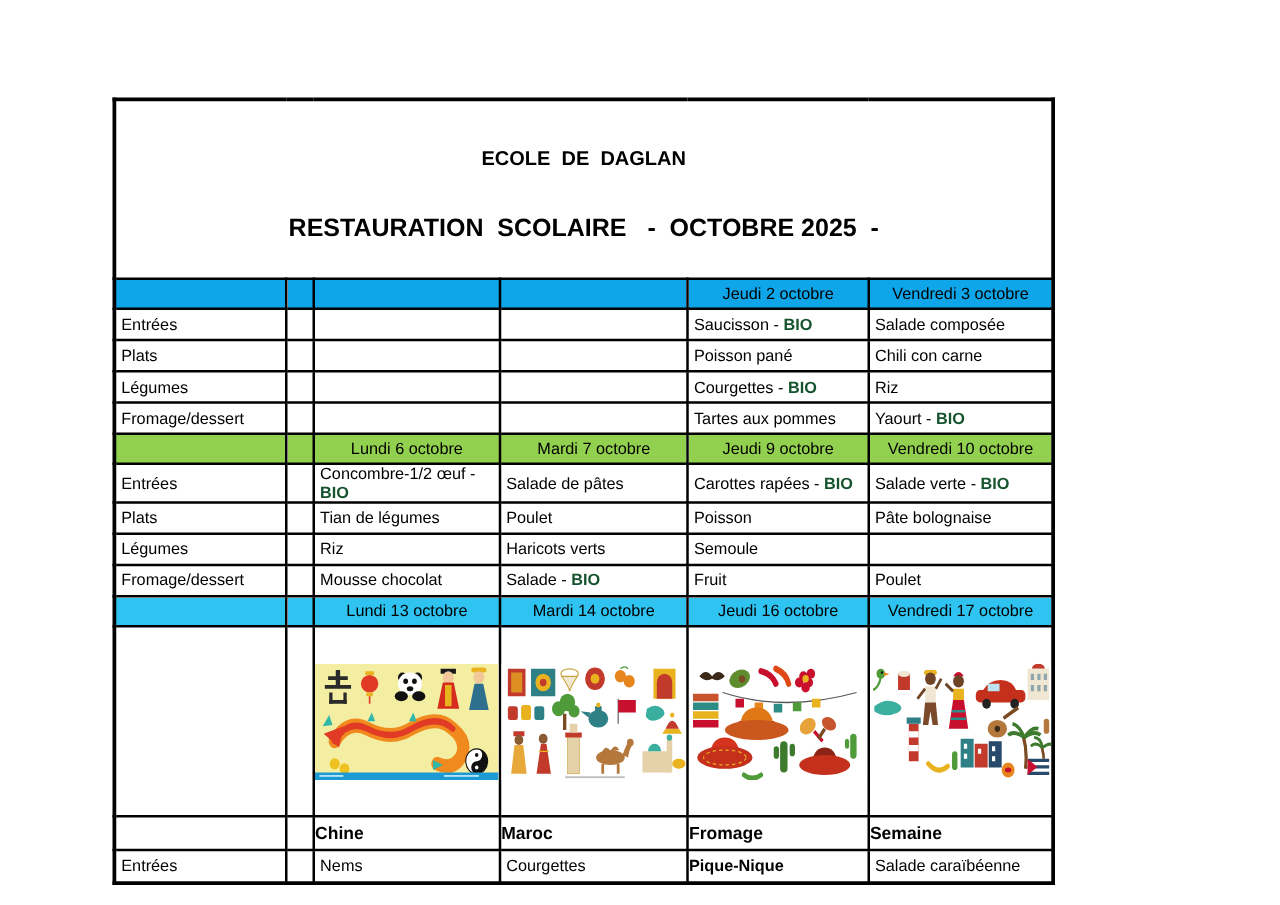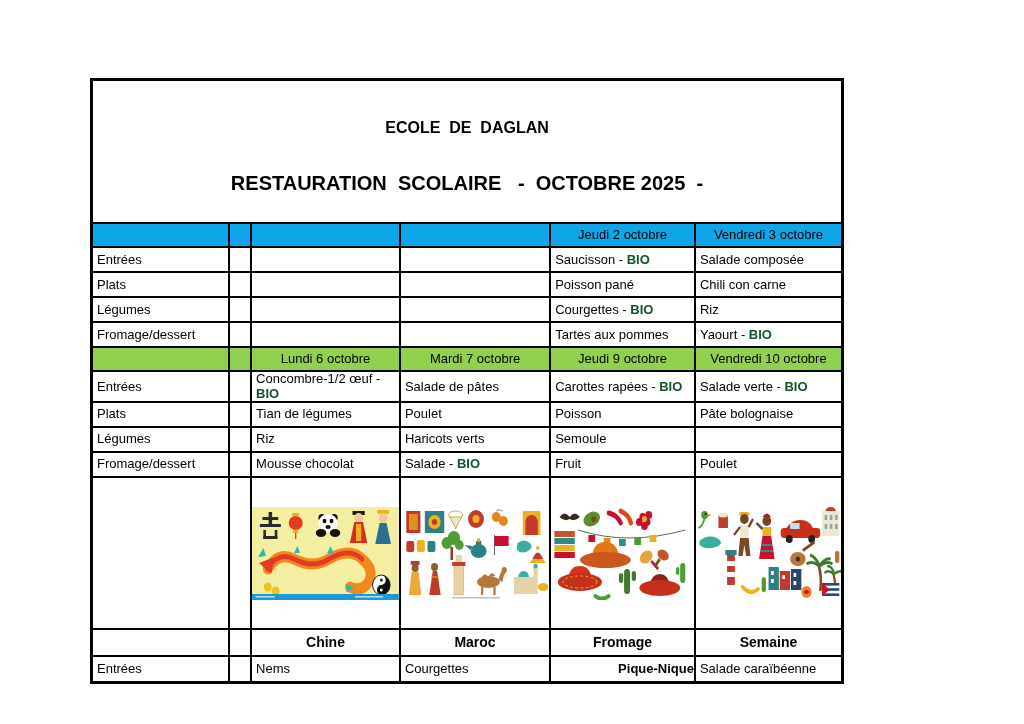--- a/index.html
+++ b/index.html
@@ -14,23 +14,23 @@
   .title-cell .l2{margin-top:7px;font-weight:bold;font-size:20px;}
   tr.hrow td{height:22px;text-align:center;padding:0;}
   .hd-y{background:#0ea5e9;}
   .hd-g{background:#92D050;}
   .hd-b{background:#2EC3F0;}
   tr.menu-row td{height:23px;}
   tr.menu-row3 td{height:24px;}
   .lbl{text-align:left;margin-top:20px;}
   .sem{height:26px;text-align:center;font-weight:bold;font-size:15px;padding:0;}
   .imgcell{height:93px;padding:0;}
-  .country{height:25px;text-align:center;font-weight:bold;font-size:14px;padding:0;}
+  .country{height:25px;font-weight:bold;font-size:14px;padding:0;}
   .bio{color:#14532d;font-weight:bold;}
-  td.pn{font-weight:bold;text-align:right;padding:0;}
+  td.pn{font-weight:bold;text-align:left;padding:0;}
   svg.illu{display:block;width:100%;height:93px;}
 </style>
 </head>
 <body>
 
 <div class="page">
 <table class="menu">
   <colgroup>
     <col style="width:146px">
         <col style="width:26px">
@@ -125,20 +125,28 @@
   </tr>
   <tr class="menu-row">
     <td class="lbl">Fromage/dessert</td>
     <td></td>
     <td><span>Mousse chocolat</span></td>
     <td><span>Salade - </span><span class="bio">BIO</span></td>
     <td><span>Fruit</span></td>
     <td><span>Poulet</span></td>
   </tr>
 
+  <tr class="hrow">
+    <td class="hd-b"></td>
+    <td class="hd-b"></td>
+    <td class="hd-b day">Lundi 13 octobre</td>
+    <td class="hd-b day">Mardi 14 octobre</td>
+    <td class="hd-b day">Jeudi 16 octobre</td>
+    <td class="hd-b day">Vendredi 17 octobre</td>
+  </tr>
 
 
   <tr>
     <td class="imgcell"></td>
     <td class="imgcell"></td>
 
     <td class="imgcell">
       <svg class="illu" viewBox="0 0 168 93" preserveAspectRatio="none">
         <rect width="168" height="93" fill="#F3EEA2"></rect>
         <g fill="#2A2A2A">

